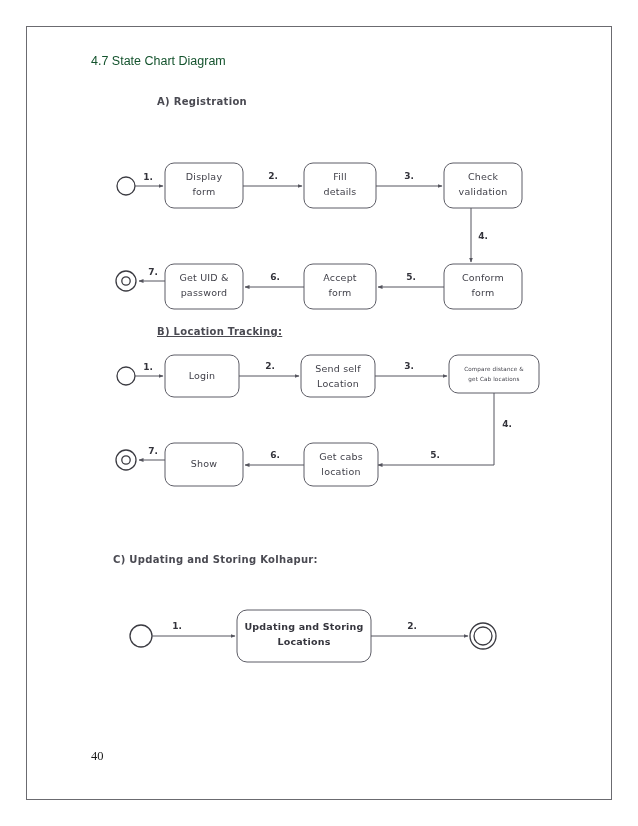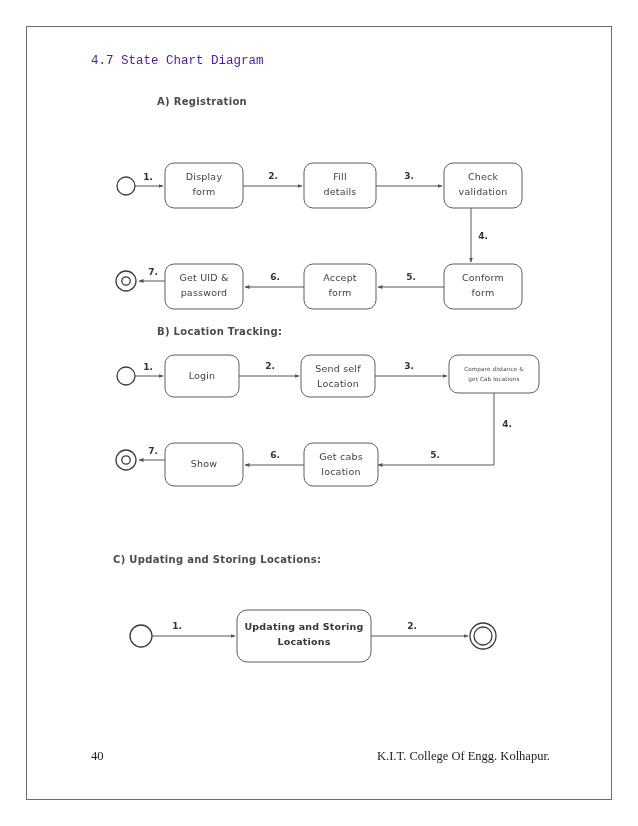--- a/index.html
+++ b/index.html
@@ -23,37 +23,37 @@
     height: 774px;
     border: 1px solid #6b6b70;
     background: #ffffff;
     box-sizing: border-box;
   }
   
   #doc-title {
     position: absolute;
     left: 64px;
     top: 27px;
-    font-family: Liberation Mono, monospace;
+    font-family: Liberation Sans, sans-serif;
     font-size: 12.5px;
-    color: #4c1d95;
+    color: #14532d;
     white-space: nowrap;
   }
   
   .section-heading {
     position: absolute;
     font-family: "DejaVu Sans", sans-serif;
     font-size: 10px;
     font-weight: 600;
     color: #4a4a52;
     letter-spacing: 0.3px;
     white-space: nowrap;
   }
   #head-a { left: 130px; top: 69px; }
-  #head-b { left: 130px; top: 299px; }
+  #head-b { left: 130px; top: 299px; text-decoration: underline; }
   #head-c { left: 86px;  top: 527px; }
 
   
   #canvas {
     position: absolute;
     left: 0;
     top: 0;
     width: 586px;
     height: 774px;
   }
@@ -127,21 +127,21 @@
 </style>
 </head>
 <body>
 
 <div id="page">
 
   <div id="doc-title">4.7 State Chart Diagram</div>
 
   <div class="section-heading" id="head-a">A) Registration</div>
   <div class="section-heading" id="head-b">B) Location Tracking:</div>
-  <div class="section-heading" id="head-c">C) Updating  and Storing Locations:</div>
+  <div class="section-heading" id="head-c">C) Updating  and Storing Kolhapur:</div>
 
   <svg id="canvas" viewBox="0 0 586 774">
     <defs>
       <marker id="arrow" viewBox="0 0 10 10" refX="9" refY="5" markerWidth="6" markerHeight="6" orient="auto-start-reverse">
         <path d="M 0 1 L 10 5 L 0 9 z" fill="#55555e"></path>
       </marker>
       <marker id="arrowsm" viewBox="0 0 10 10" refX="9" refY="5" markerWidth="5" markerHeight="5" orient="auto-start-reverse">
         <path d="M 0 1 L 10 5 L 0 9 z" fill="#55555e"></path>
       </marker>
     </defs>
@@ -250,15 +250,14 @@
     <text class="state-label-bold" x="277" y="618">Locations</text>
 
     <line class="edge" x1="344" y1="609" x2="441" y2="609" marker-end="url(#arrowsm)"></line>
     <text class="edge-label" x="385" y="602">2.</text>
 
     <circle class="node-circle" cx="456" cy="609" r="13"></circle>
     <circle class="node-circle-inner" cx="456" cy="609" r="9"></circle>
   </svg>
 
   <div id="footer-page">40</div>
-  <div id="footer-inst">K.I.T. College Of Engg. Kolhapur.</div>
 
 </div>
 
 </body></html>

